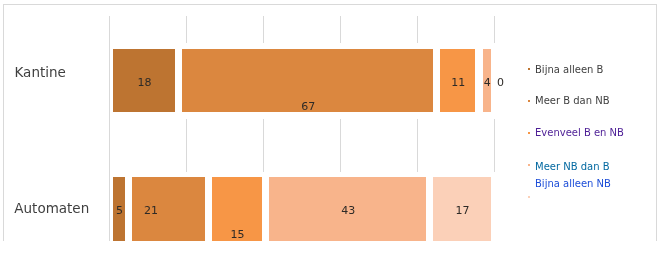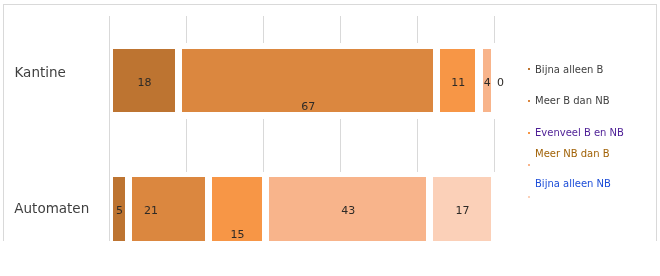--- a/index.html
+++ b/index.html
@@ -69,17 +69,17 @@
   </div>
 
   <div id="legend">
     <div class="legend-marker" id="lm-0" style="left: 528.1px; top: 68.2px; width: 2px; height: 2px; background: rgb(189, 116, 49);"></div>
     <div class="legend-text" id="lt-0" style="left: 535px; top: 64.5px; color: rgb(63, 63, 63);">Bijna alleen B</div>
     <div class="legend-marker" id="lm-1" style="left: 528.1px; top: 100.15px; width: 2px; height: 2px; background: rgb(219, 135, 63);"></div>
     <div class="legend-text" id="lt-1" style="left: 535px; top: 96.45px; color: rgb(63, 63, 63);">Meer B dan NB</div>
     <div class="legend-marker" id="lm-2" style="left: 528.1px; top: 132.1px; width: 2px; height: 2px; background: rgb(247, 150, 70);"></div>
     <div class="legend-text" id="lt-2" style="left: 535px; top: 128.4px; color: #4c1d95;">Evenveel B en NB</div>
     <div class="legend-marker" id="lm-3" style="left: 528.1px; top: 164.05px; width: 2px; height: 2px; background: rgb(248, 180, 139);"></div>
-    <div class="legend-text" id="lt-3" style="left: 535px; top: 149px; color: #a16207; text-align: center;">Meer NB dan B</div>
+    <div class="legend-text" id="lt-3" style="left: 535px; top: 162px; color: #0369a1; text-align: center;">Meer NB dan B</div>
     <div class="legend-marker" id="lm-4" style="left: 528.1px; top: 196px; width: 2px; height: 2px; background: rgb(251, 208, 184);"></div>
     <div class="legend-text" id="lt-4" style="left: 535px; top: 179px; color: #1d4ed8;">Bijna alleen NB</div>
   </div>
 </div>
 
 </body></html>

